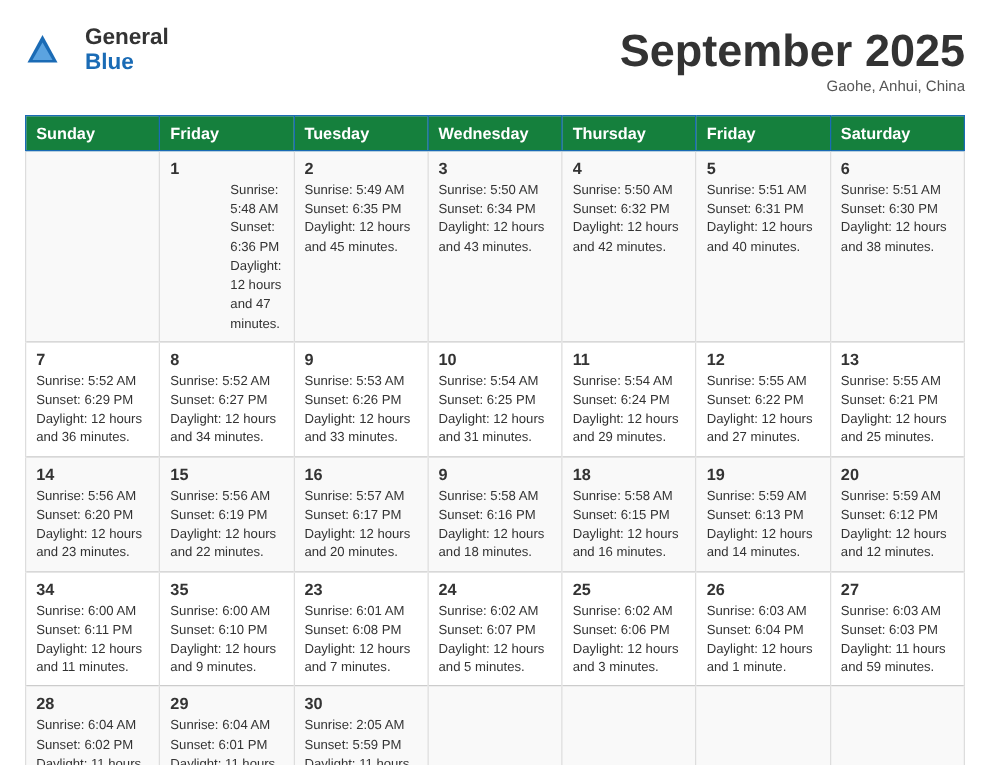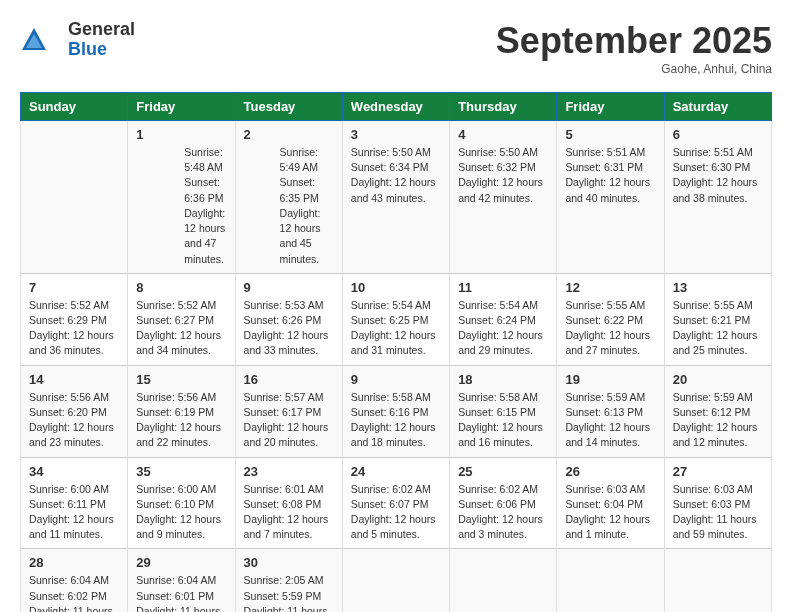--- a/index.html
+++ b/index.html
@@ -136,21 +136,21 @@
         <td></td>
         <td>
           <span class="day-num">1</span>
           <div class="day-info" style="white-space: pre-line; margin-left: 48px;">Sunrise: 5:48 AM
 Sunset: 6:36 PM
 Daylight: 12 hours
 and 47 minutes.</div>
         </td>
         <td>
           <span class="day-num">2</span>
-          <div class="day-info" style="white-space: pre-line; margin-left: 36px;">Sunrise: 5:49 AM
+          <div class="day-info" style="white-space: pre-line;">Sunrise: 5:49 AM
 Sunset: 6:35 PM
 Daylight: 12 hours
 and 45 minutes.</div>
         </td>
         <td>
           <span class="day-num">3</span>
           <div class="day-info" style="white-space: pre-line;">Sunrise: 5:50 AM
 Sunset: 6:34 PM
 Daylight: 12 hours
 and 43 minutes.</div>

